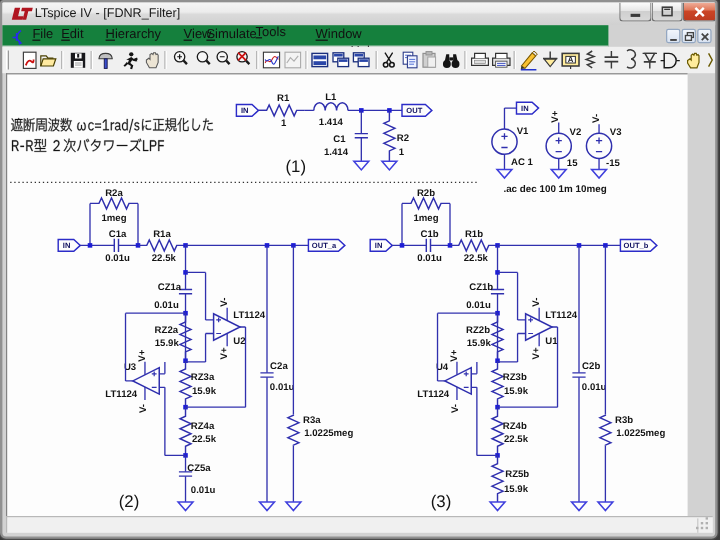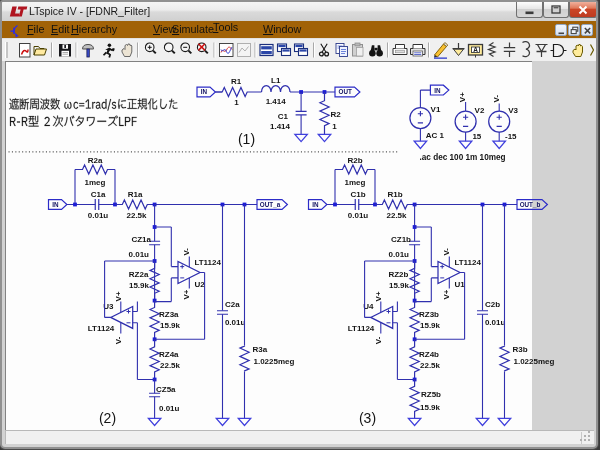--- a/index.html
+++ b/index.html
@@ -2,23 +2,23 @@
 <html><head><meta charset="utf-8"><style>
 *{margin:0;padding:0;box-sizing:border-box}
 body{width:600px;height:450px;background:#3a3a3a;font-family:"Liberation Sans",sans-serif;overflow:hidden;position:relative}
 #win{position:absolute;left:0;top:0;width:598px;height:449px;filter:blur(0.35px);background:#d2d2d2;border:2px solid #909090;border-radius:3px 3px 5px 5px;overflow:hidden;box-shadow:0 0 0 1px #4a4a4a}
 #title{position:absolute;left:-1px;top:-1px;width:597px;height:20px;background:linear-gradient(180deg,#f6f6f6 0%,#ececec 45%,#dadada 55%,#d0d0d0 100%);}
 #title .t{position:absolute;left:28px;top:3.5px;font-size:10.5px;color:#1a1a1a}
 .wbtn{position:absolute;top:1px;height:16px;border:1px solid #707070;border-top:none;border-radius:0 0 3px 3px}
 #bmin{left:515px;width:27px;background:linear-gradient(180deg,#fdfdfd,#e6e6e6 45%,#cfcfcf 50%,#d8d8d8)}
 #bmax{left:542px;width:26px;background:linear-gradient(180deg,#fdfdfd,#e6e6e6 45%,#cfcfcf 50%,#d8d8d8)}
 #bclose{left:568px;width:28px;background:linear-gradient(180deg,#f0b09c,#e07a5c 40%,#cb4526 50%,#bd3b20)}
-#menubar{position:absolute;left:-1px;top:19px;width:597px;height:18px;background:#a16207;font-size:10.8px;color:#111;border-bottom:1px solid #e2e2e2}
+#menubar{position:absolute;left:-1px;top:19px;width:506px;height:18px;background:#15803d;font-size:10.8px;color:#111;border-bottom:1px solid #e2e2e2}
 #toolbar{position:absolute;left:-1px;top:37px;width:595px;height:22px;background:#f0f0f0}
-#client{position:absolute;left:3px;top:59px;width:527px;height:369px;background:#fdfdfd;border-left:1px solid #828282;border-top:1px solid #828282}
+#client{position:absolute;left:3px;top:59px;width:568px;height:369px;background:#fdfdfd;border-left:1px solid #828282;border-top:1px solid #828282}
 #status{position:absolute;left:3px;top:428px;width:589px;height:14px;background:#f0f0f0;border-top:1px solid #b8b8b8;border-left:1px solid #b8b8b8}
 .mbtn{position:absolute;top:2.5px;width:12.5px;height:12.5px;background:linear-gradient(180deg,#f2f6fc,#d8e2f1);border:1px solid #93a7c2;border-radius:2px}
 </style></head><body>
 <div id="win">
  <div id="title">
       <svg width="20" height="14" style="position:absolute;left:7px;top:4px">
         <g transform="skewX(-14) translate(3.2,0)">
           <path d="M1.5,1.5 L6,1.5 L6,8.6 L10.5,8.6 L10.5,11.5 L1.5,11.5 Z" fill="#b01520"></path>
           <path d="M7.5,1.5 L16.5,1.5 L16.5,4.4 L13.5,4.4 L13.5,11.5 L10.5,11.5 L10.5,4.4 L7.5,4.4 Z" fill="#b01520"></path>
         </g>
@@ -40,21 +40,21 @@
         <g stroke="#2a2aee" fill="none" stroke-width="1.2">
           <path d="M12.5,2.5 C9.5,4.5 8.8,6.5 9.2,9.5"></path>
           <path d="M8.8,4.5 L8.8,11"></path>
           <path d="M5.5,8.2 L9.6,8.2"></path>
           <path d="M9.2,9.5 C10.2,10.8 10.8,11.4 12,12"></path>
         </g>
         <path d="M10.2,11.2 L13.8,12.8 L10.8,14.6 Z" fill="#2a2aee"></path>
       </svg>
       <span style="position:absolute;left:26px;top:1.5px"><u>F</u>ile</span>
       <span style="position:absolute;left:50px;top:1.5px"><u>E</u>dit</span>
-      <span style="position:absolute;left:70px;top:1.5px"><u>H</u>ierarchy</span>
+      <span style="position:absolute;left:87px;top:1.5px"><u>H</u>ierarchy</span>
       <span style="position:absolute;left:152px;top:1.5px"><u>V</u>iew</span>
       <span style="position:absolute;left:171px;top:1.5px"><u>S</u>imulate</span>
       <span style="position:absolute;left:212px;top:0"><u>T</u>ools</span>
       <span style="position:absolute;left:262px;top:1.5px"><u>W</u>indow</span>
       <span style="position:absolute;left:291px;top:16px"><u>H</u>elp</span>
   <div class="mbtn" style="left:553.5px"><svg width="11" height="11">
           <rect x="2.5" y="7.5" width="5.5" height="1.6" fill="#444"></rect>
         </svg></div>
       <div class="mbtn" style="left:566.5px"><svg width="11" height="11">
           <rect x="3.8" y="2.2" width="5" height="4" fill="none" stroke="#444" stroke-width="1.1"></rect>

